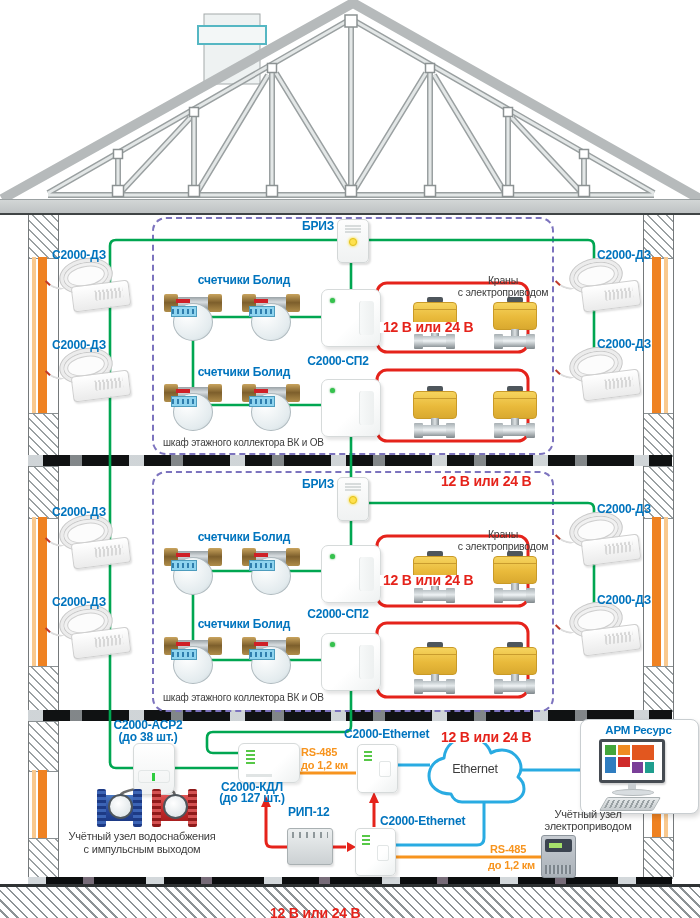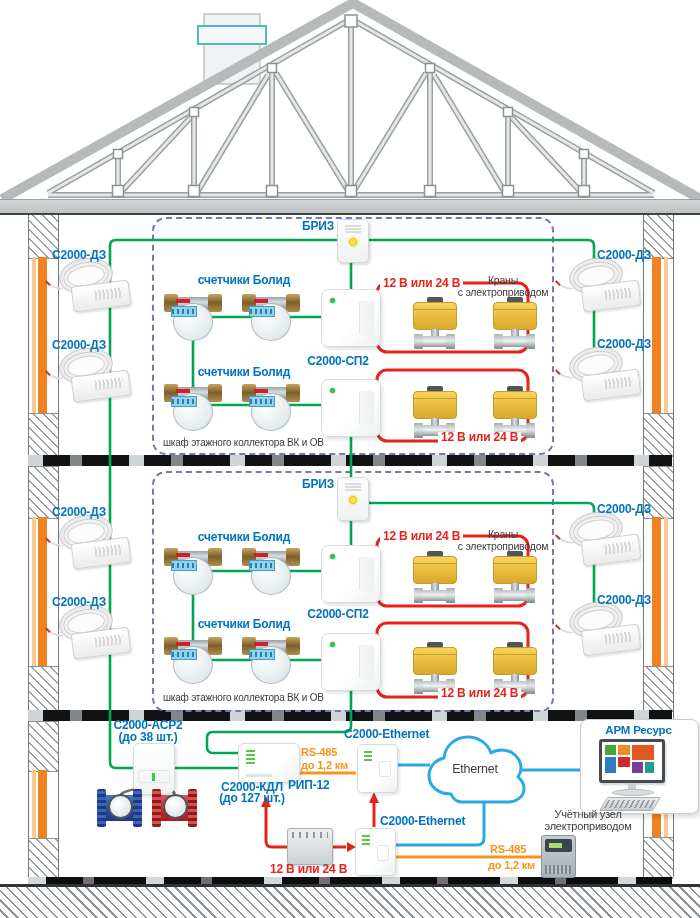--- a/index.html
+++ b/index.html
@@ -3,21 +3,21 @@
 <meta charset="utf-8">
 <style>
   html,body{margin:0;padding:0;background:#fff;}
   #canvas{position:relative;width:700px;height:918px;background:#fff;overflow:hidden;
           font-family:"Liberation Sans",sans-serif;}
   .abs{position:absolute;}
   .lbl{position:absolute;white-space:nowrap;line-height:11px;z-index:7;}
   .ctr{text-align:center;}
   .t-blue{color:#0074BE;font-weight:700;font-size:12px;letter-spacing:-0.2px;}
   .t-blue-lg{color:#0074BE;font-weight:700;font-size:12px;letter-spacing:-0.2px;}
-  .t-red{color:#E5231B;font-weight:700;font-size:12px;letter-spacing:-0.2px;}
+  .t-red{color:#E5231B;font-weight:700;font-size:14px;letter-spacing:-0.2px;margin-top:44px;}
   .t-orange{color:#F7941E;font-weight:700;font-size:11px;line-height:13px;letter-spacing:-0.2px;}
   .t-dark{color:#3c3c3c;font-size:10.5px;line-height:12px;letter-spacing:-0.2px;}
   .bgw{background:#fff;padding:0 3px;}
 
   
   .eave{position:absolute;left:0;top:199px;width:700px;height:13px;z-index:2;
         background:linear-gradient(180deg,#d2d6d6,#bfc3c4);
         border-top:1px solid #9ba1a2;border-bottom:2px solid #3f4445;}
   .wall{position:absolute;top:212px;width:29px;height:665px;background:#fff;
         border-left:1.5px solid #75797b;border-right:1.5px solid #75797b;z-index:1;}
@@ -434,20 +434,24 @@
   </div>
   <div class="asr2" style="left:133px;top:743px;"></div>
   <div class="fm blue" style="left:97px;top:789px;">
       <i class="bar"></i>
       <i class="dial"></i>
     </div>
   <div class="fm red" style="left:152px;top:789px;">
       <i class="bar"></i>
       <i class="dial"></i>
     </div>
+  <div class="lbl t-dark ctr" style="left:52px;top:830px;width:180px;line-height:13px;font-size:11px;">
+    <span>Учётный узел водоснабжения</span><br>
+    <span>с импульсным выходом</span>
+  </div>
 
   <div class="kdl" style="left:238px;top:743px;"></div>
   <div class="lbl t-blue ctr" style="left:212px;top:782px;width:80px;line-height:11px;">
     <span>С2000-КДЛ</span><br>
     <span>(до 127 шт.)</span>
   </div>
 
   <div class="lbl t-orange" style="left:301px;top:746px;">
     <span>RS-485</span><br>
     <span>до 1,2 км</span>
@@ -470,21 +474,21 @@
     <i class="tile" style="left:33px;top:6px;width:22px;height:15px;background:#e2571f;"></i>
     <i class="tile" style="left:6px;top:18px;width:11px;height:16px;background:#2f7dc0;"></i>
     <i class="tile" style="left:19px;top:18px;width:12px;height:10px;background:#cf2a2a;"></i>
     <i class="tile" style="left:33px;top:23px;width:11px;height:11px;background:#7a3f98;"></i>
     <i class="tile" style="left:46px;top:23px;width:9px;height:11px;background:#1f9e8e;"></i>
     <i class="stand"></i>
     <i class="base"></i>
     <i class="kb"></i>
   </div>
 
-  <div class="lbl t-blue" style="left:288px;top:780px;">РИП-12</div>
+  <div class="lbl t-blue" style="left:288px;top:807px;">РИП-12</div>
   <div class="rip" style="left:287px;top:828px;"></div>
   <div class="lbl t-red" style="left:270px;top:864px;">12 В или 24 В</div>
 
   <div class="lbl t-blue" style="left:380px;top:816px;">C2000-Ethernet</div>
   <div class="eth" style="left:355px;top:828px;"></div>
 
   <div class="lbl t-orange" style="left:490px;top:843px;">RS-485</div>
   <div class="lbl t-orange" style="left:488px;top:859px;">до 1,2 км</div>
 
   <div class="lbl t-dark ctr" style="left:540px;top:808px;width:96px;line-height:12px;font-size:11px;">

